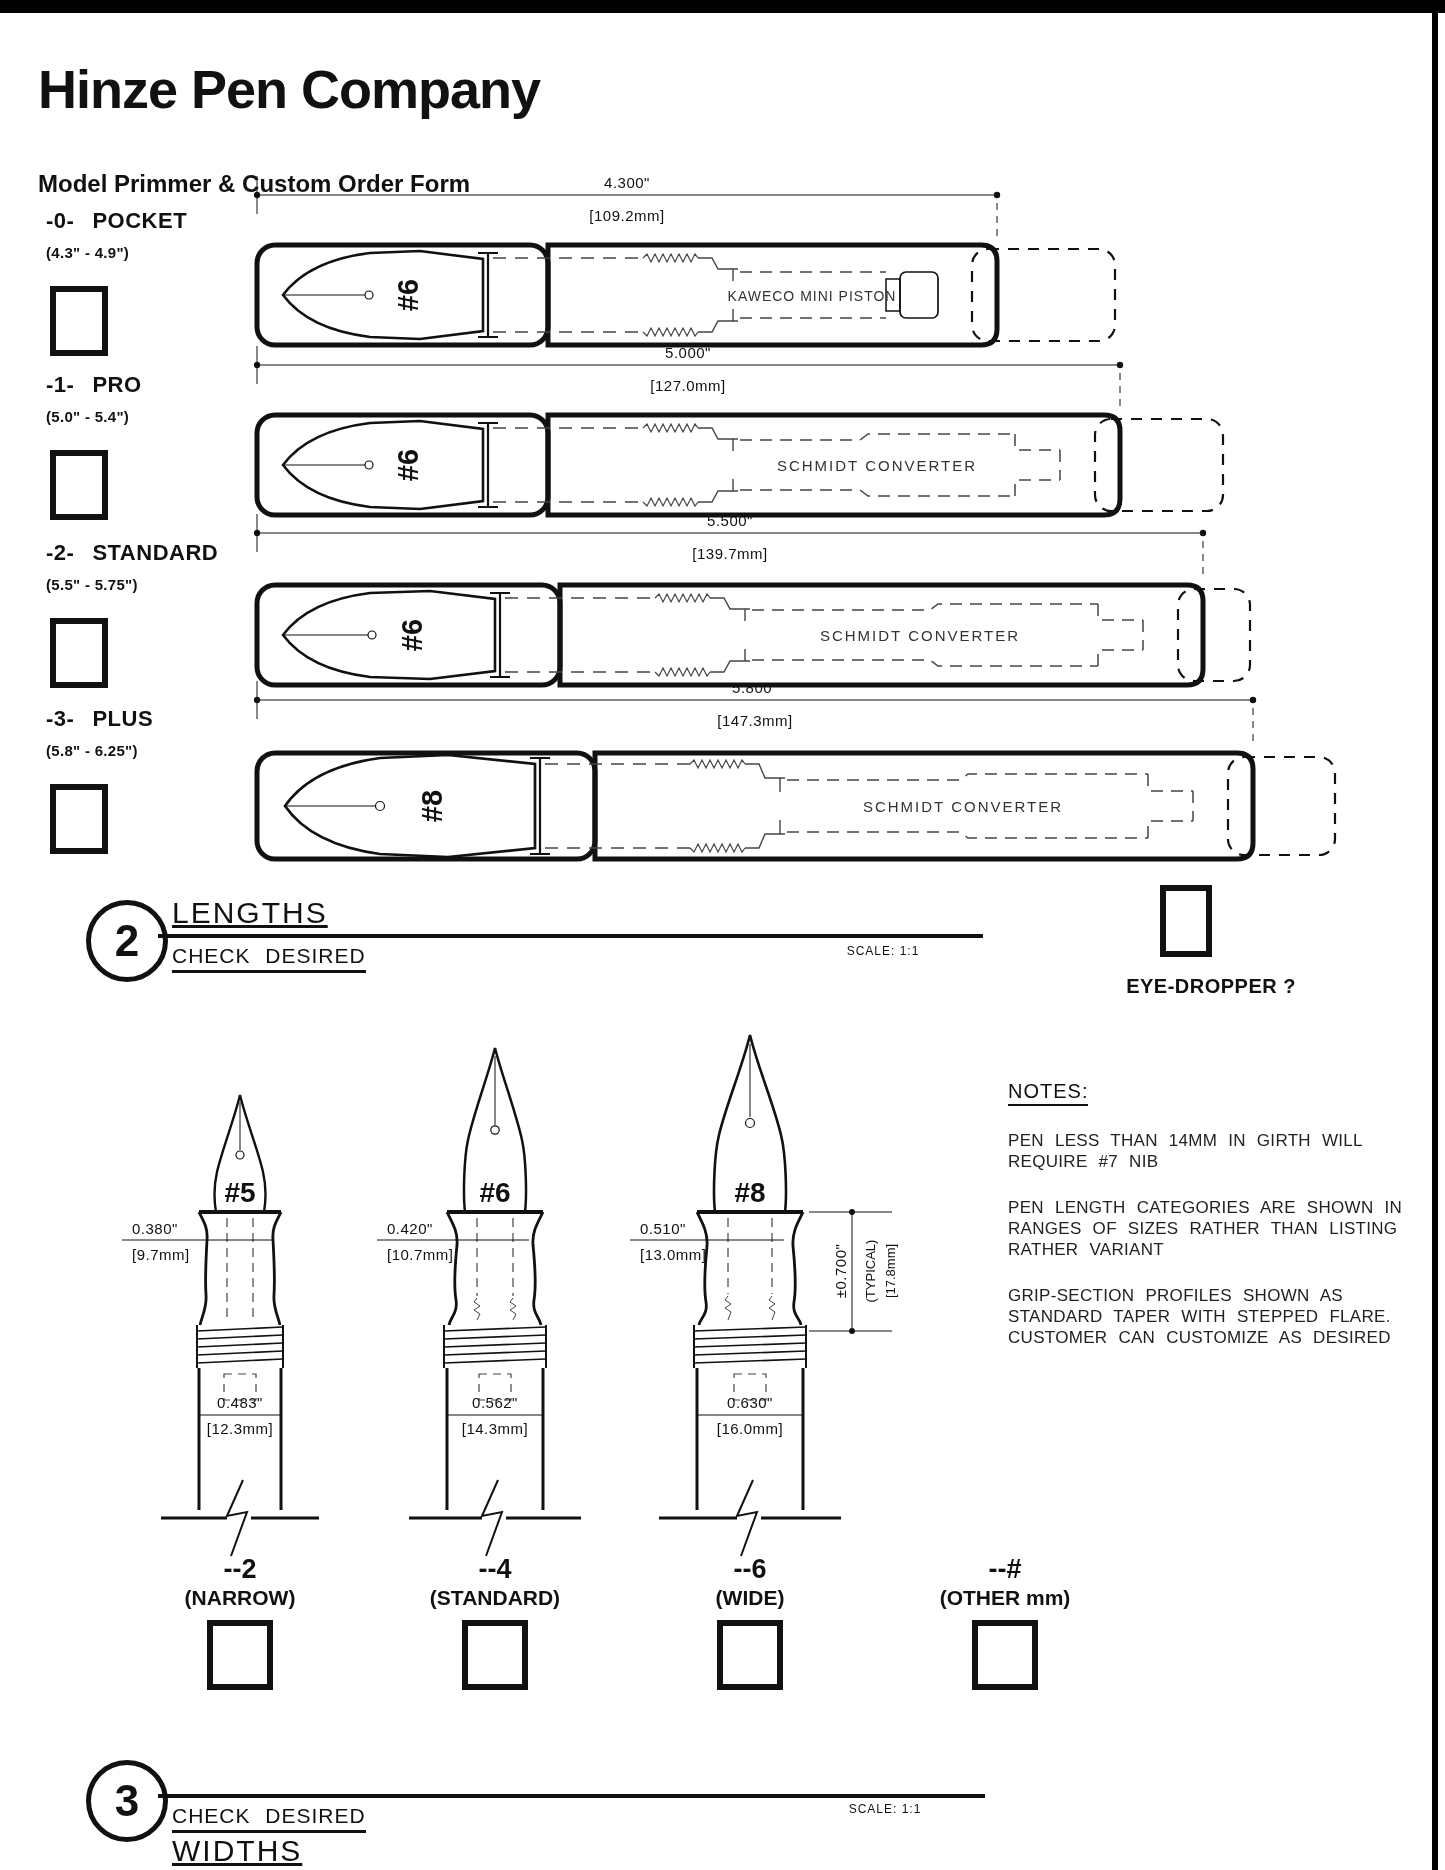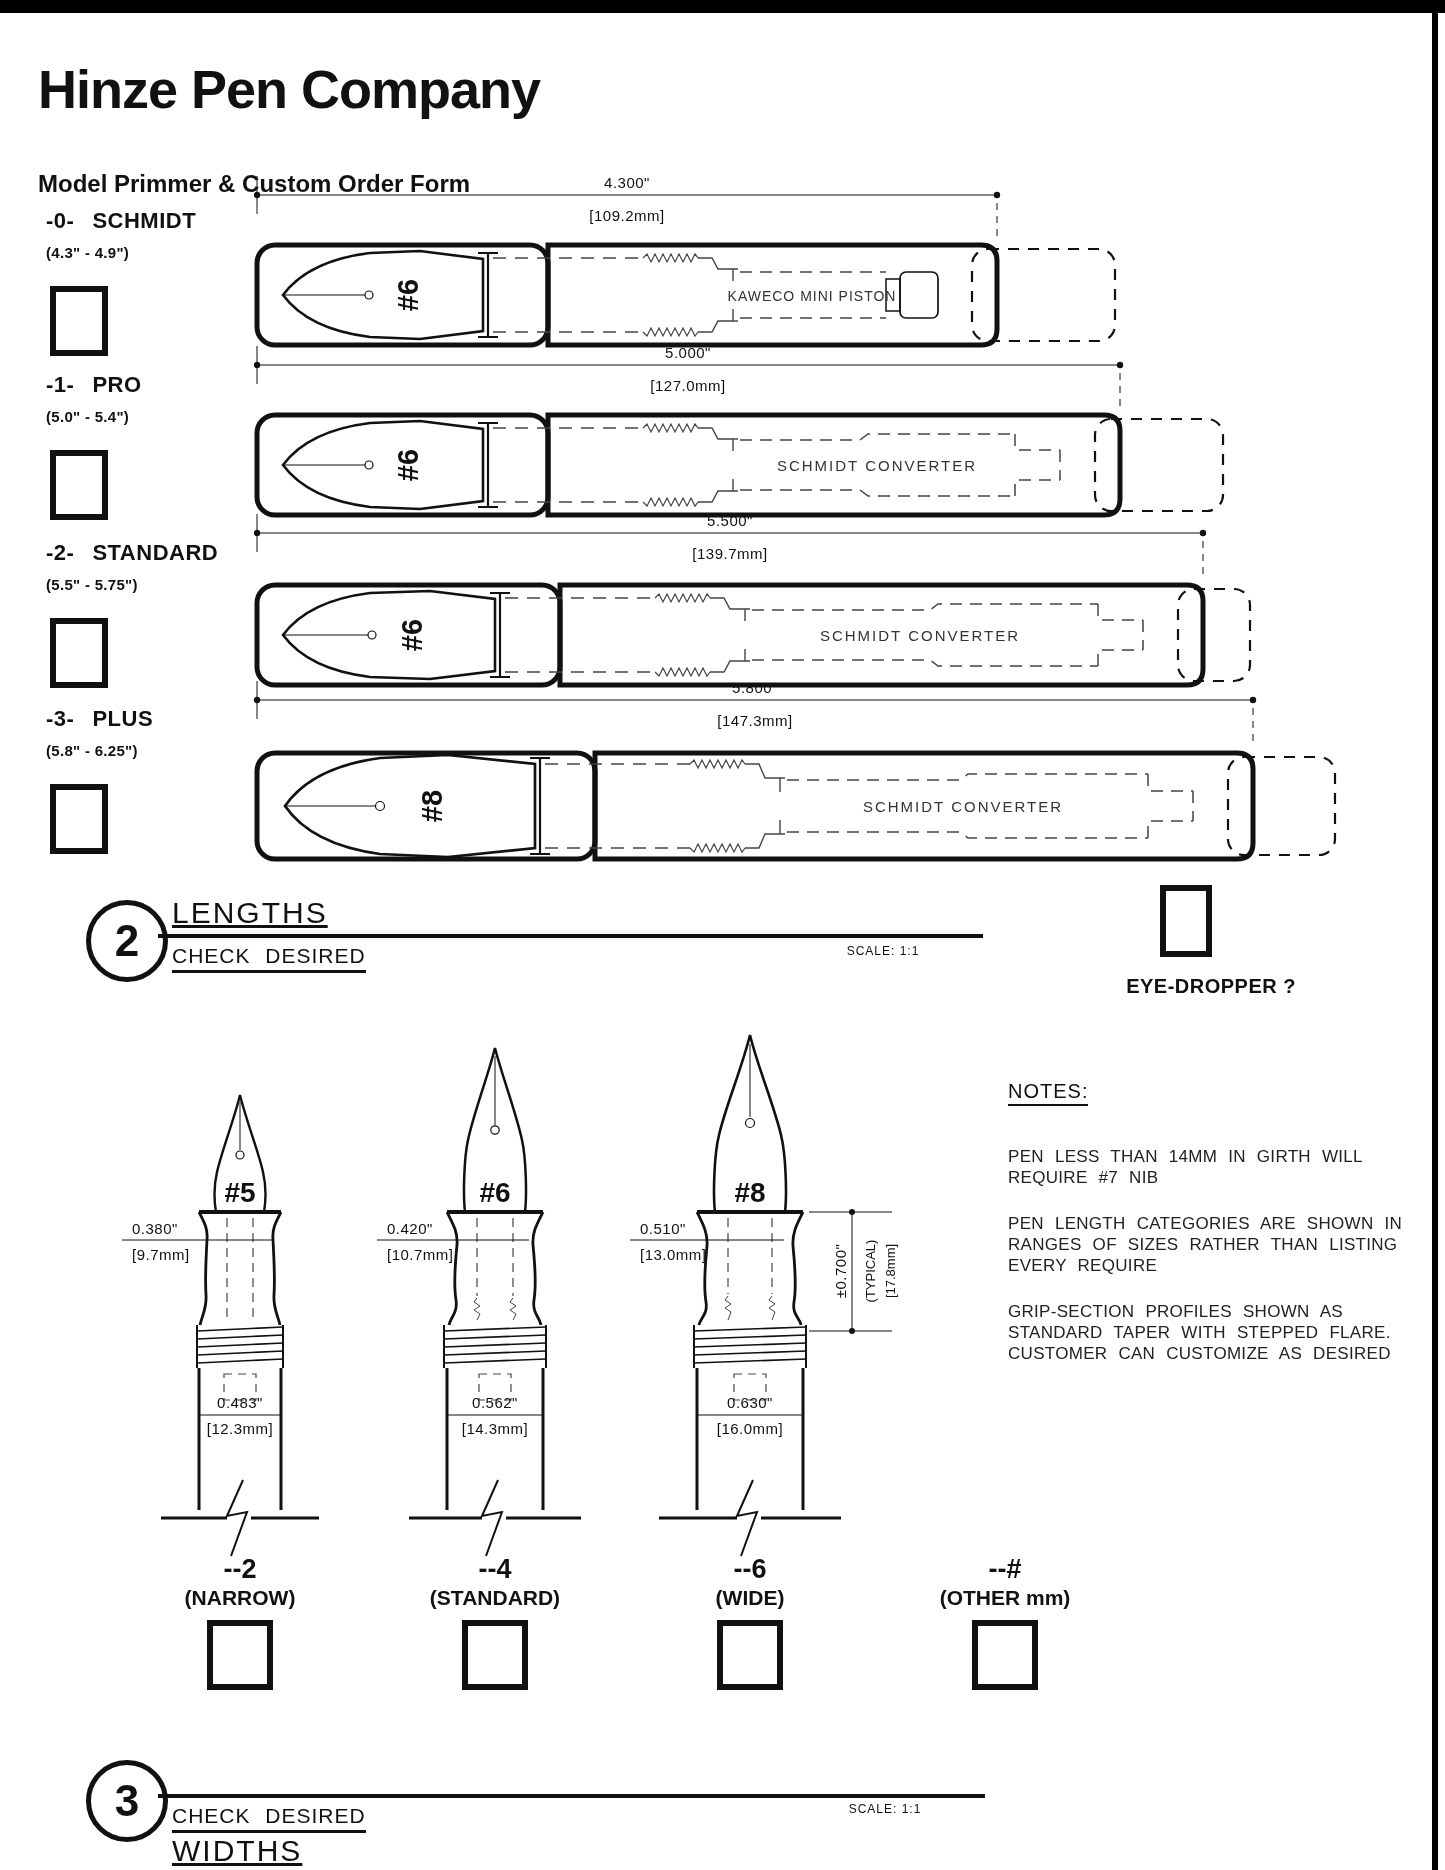--- a/index.html
+++ b/index.html
@@ -15,21 +15,21 @@
   .checkbox{border:6px solid #111;background:#fff;box-sizing:border-box;}
   .cb-len{left:50px;width:58px;height:70px;}
   .circle-num{width:72px;height:72px;border:5px solid #111;border-radius:50%;
       display:flex;align-items:center;justify-content:center;font-size:44px;font-weight:bold;background:#fff;}
   .sec-title{font-size:30px;letter-spacing:2px;text-decoration:underline;}
   .sec-sub{font-size:21px;font-weight:normal;letter-spacing:1px;border-bottom:3px solid #111;padding-bottom:2px;word-spacing:8px;white-space:nowrap;}
   .rule{height:4px;background:#111;}
   .scale-note{font-size:12px;letter-spacing:1px;text-align:center;width:200px;}
   .eyed-label{font-size:20px;font-weight:bold;letter-spacing:.5px;width:220px;text-align:right;white-space:nowrap;}
   .notes{left:1008px;top:1080px;width:320px;}
-  .notes .n-title{font-size:20px;letter-spacing:1px;border-bottom:2px solid #111;display:inline-block;padding-bottom:1px;margin-bottom:40px;}
+  .notes .n-title{font-size:20px;letter-spacing:1px;border-bottom:2px solid #111;display:inline-block;padding-bottom:1px;margin-bottom:24px;}
   .notes .para{margin-bottom:25px;}
   .notes .line{font-size:17px;line-height:21px;letter-spacing:.3px;word-spacing:6px;white-space:nowrap;color:#222;}
   svg{position:absolute;left:0;top:0;}
   svg text{font-family:"Liberation Sans",sans-serif;fill:#111;}
   .dimtxt{font-size:15px;letter-spacing:.5px;}
   .convtxt{font-size:15px;letter-spacing:2px;fill:#333;}
   .convtxt-sm{font-size:14px;letter-spacing:1px;fill:#333;}
   .niblab{font-size:29px;font-weight:bold;}
   .collab{font-size:28px;font-weight:bold;}
   .sld{stroke:#111;fill:none;}
@@ -41,21 +41,21 @@
 <div id="page">
 
   <div class="abs bar-top"></div>
   <div class="abs bar-right"></div>
 
   <div class="abs title">Hinze Pen Company</div>
   <div class="abs subtitle">Model Primmer &amp; Custom Order Form</div>
 
   <div class="abs opt-label" style="top:208px">
     <span>-0-</span>
-    <span>SCHMIDT</span>
+    <span>POCKET</span>
   </div>
   <div class="abs opt-range" style="top:244px">(4.3" - 4.9")</div>
   <div class="abs checkbox cb-len" style="top:286px"></div>
 
   <div class="abs opt-label" style="top:372px">
     <span>-1-</span>
     <span>PRO</span>
   </div>
   <div class="abs opt-range" style="top:408px">(5.0" - 5.4")</div>
   <div class="abs checkbox cb-len" style="top:450px"></div>
@@ -89,21 +89,21 @@
 
   <div class="abs notes">
     <div class="n-title">NOTES:</div>
     <div class="para">
       <div class="line">PEN LESS THAN 14MM IN GIRTH WILL</div>
       <div class="line">REQUIRE #7 NIB</div>
     </div>
     <div class="para">
       <div class="line">PEN LENGTH CATEGORIES ARE SHOWN IN</div>
       <div class="line">RANGES OF SIZES RATHER THAN LISTING</div>
-      <div class="line">EVERY REQUIRE</div>
+      <div class="line">RATHER VARIANT</div>
     </div>
     <div class="para">
       <div class="line">GRIP-SECTION PROFILES SHOWN AS</div>
       <div class="line">STANDARD TAPER WITH STEPPED FLARE.</div>
       <div class="line">CUSTOMER CAN CUSTOMIZE AS DESIRED</div>
     </div>
   </div>
 
   <div class="abs circle-num" style="left:86px;top:1760px">3</div>
   <div class="abs sec-title" style="left:172px;top:1834px">WIDTHS</div>

